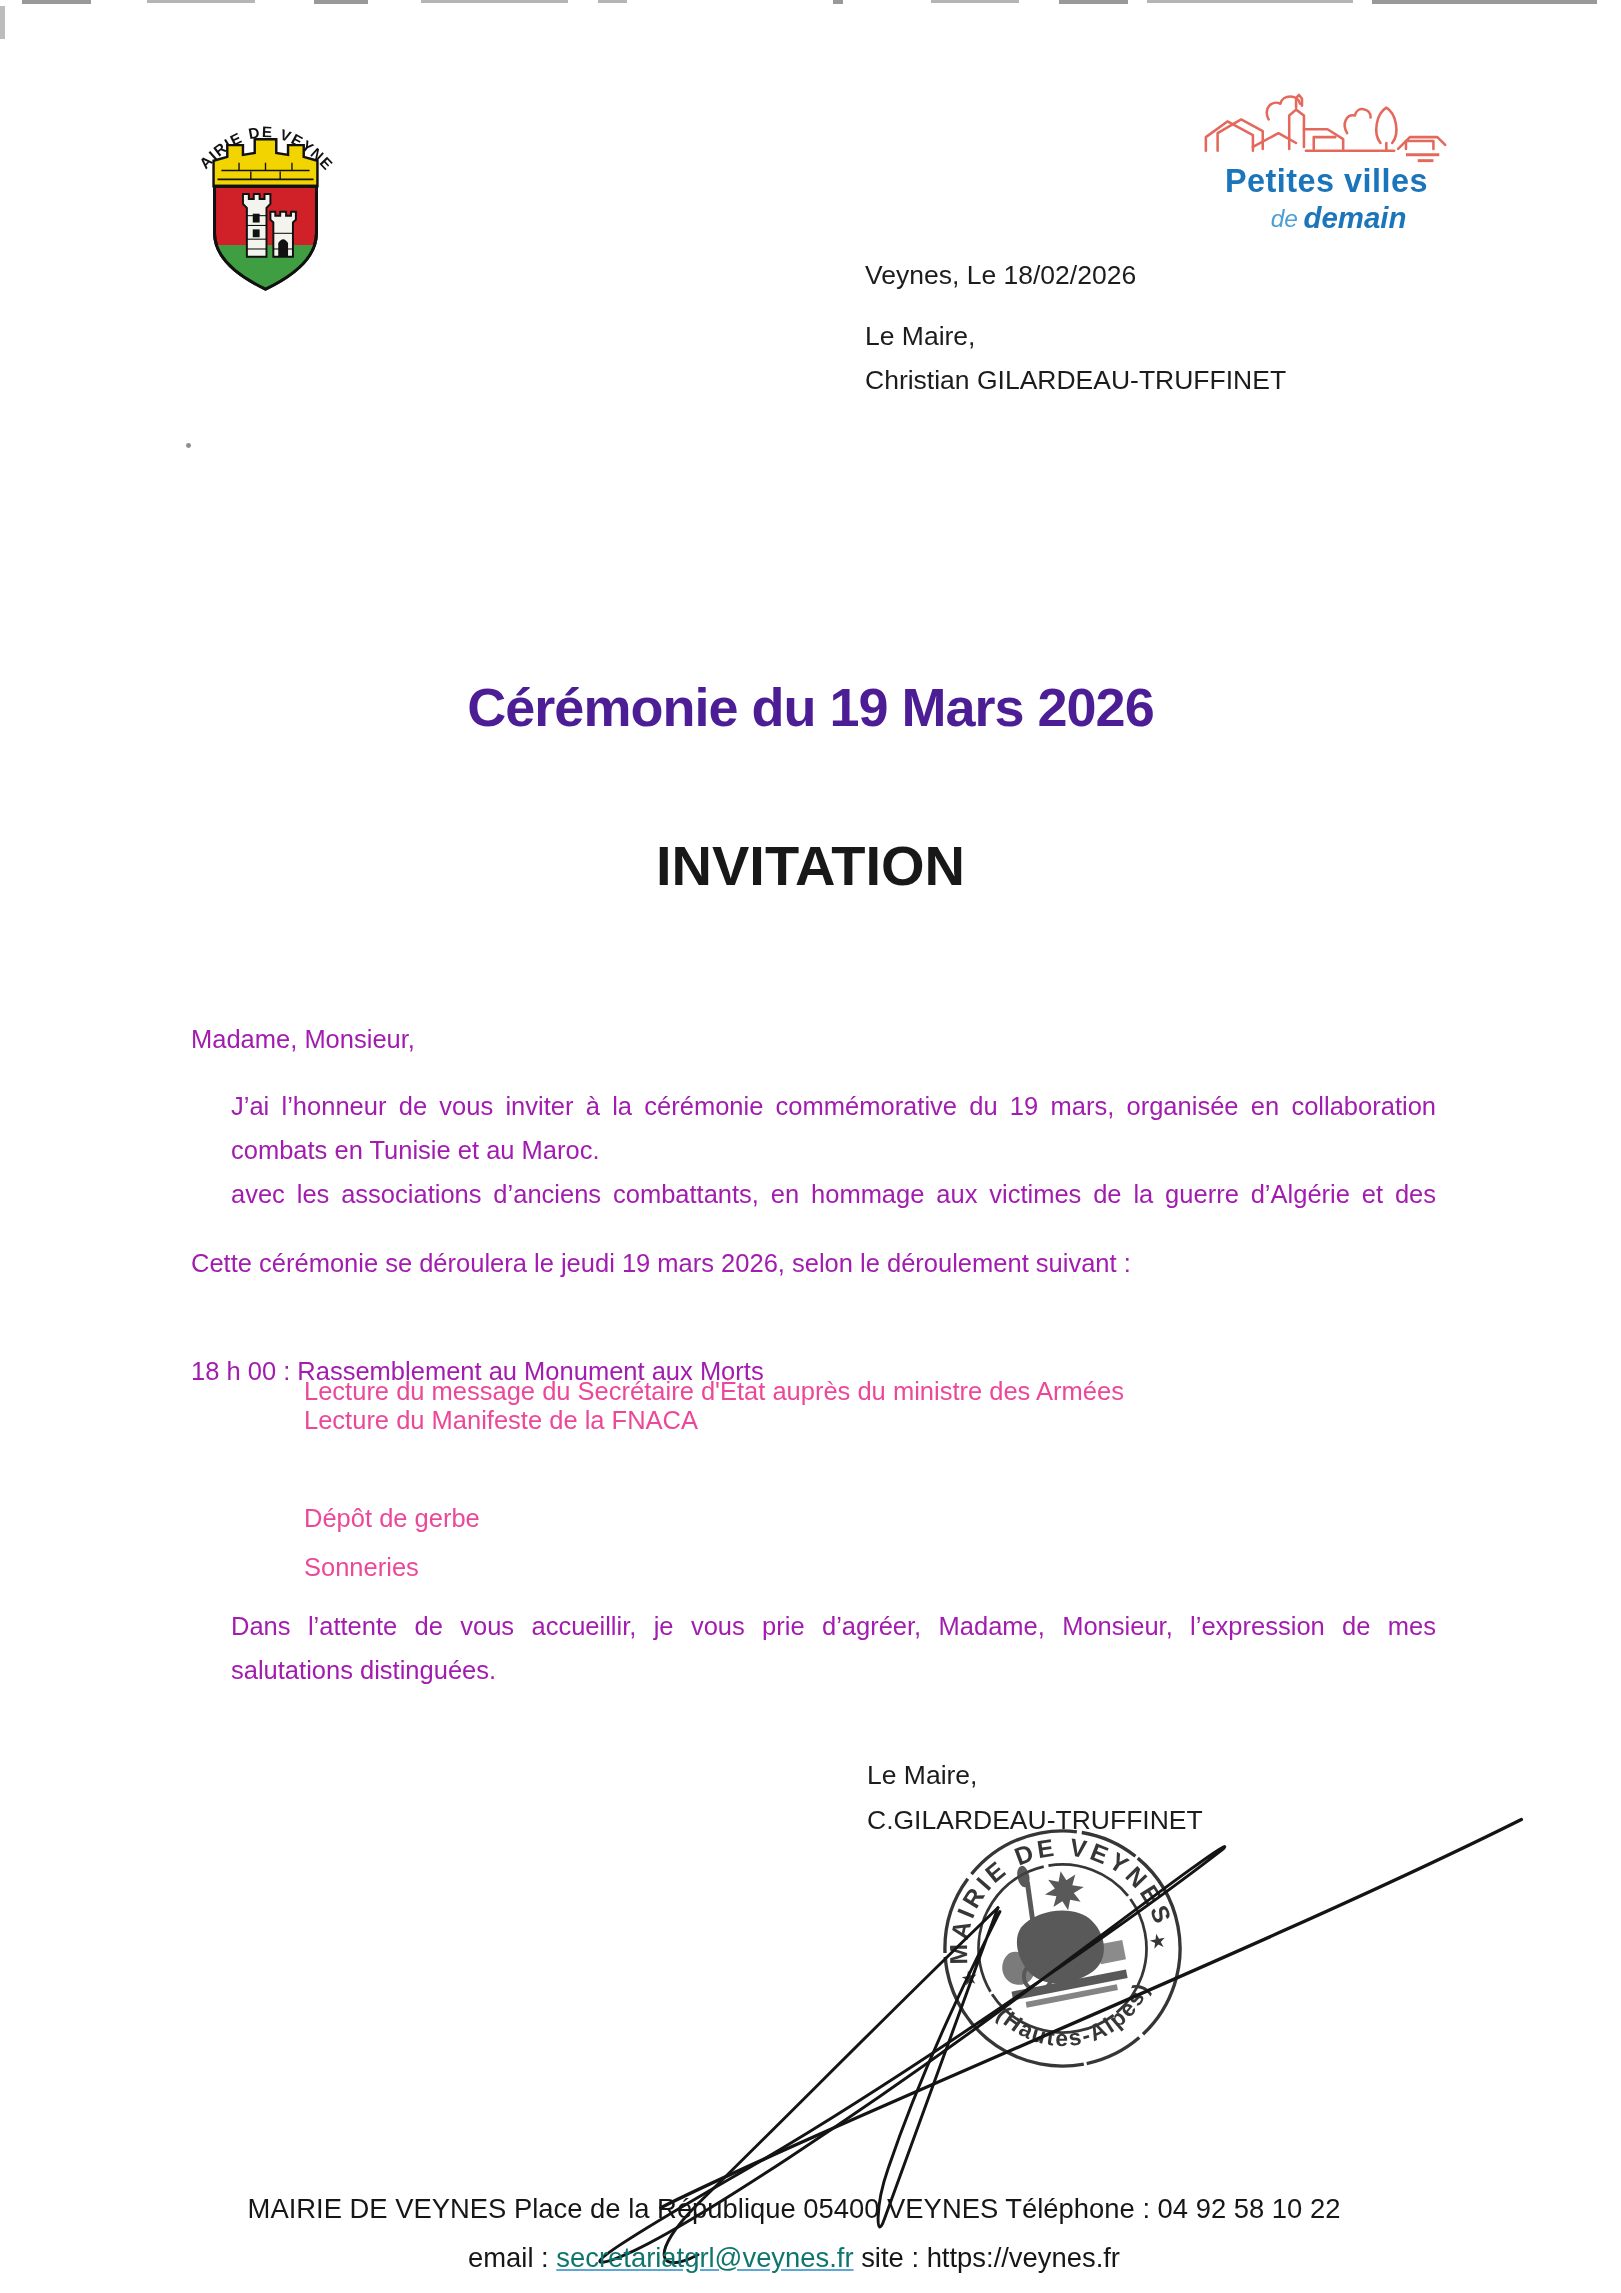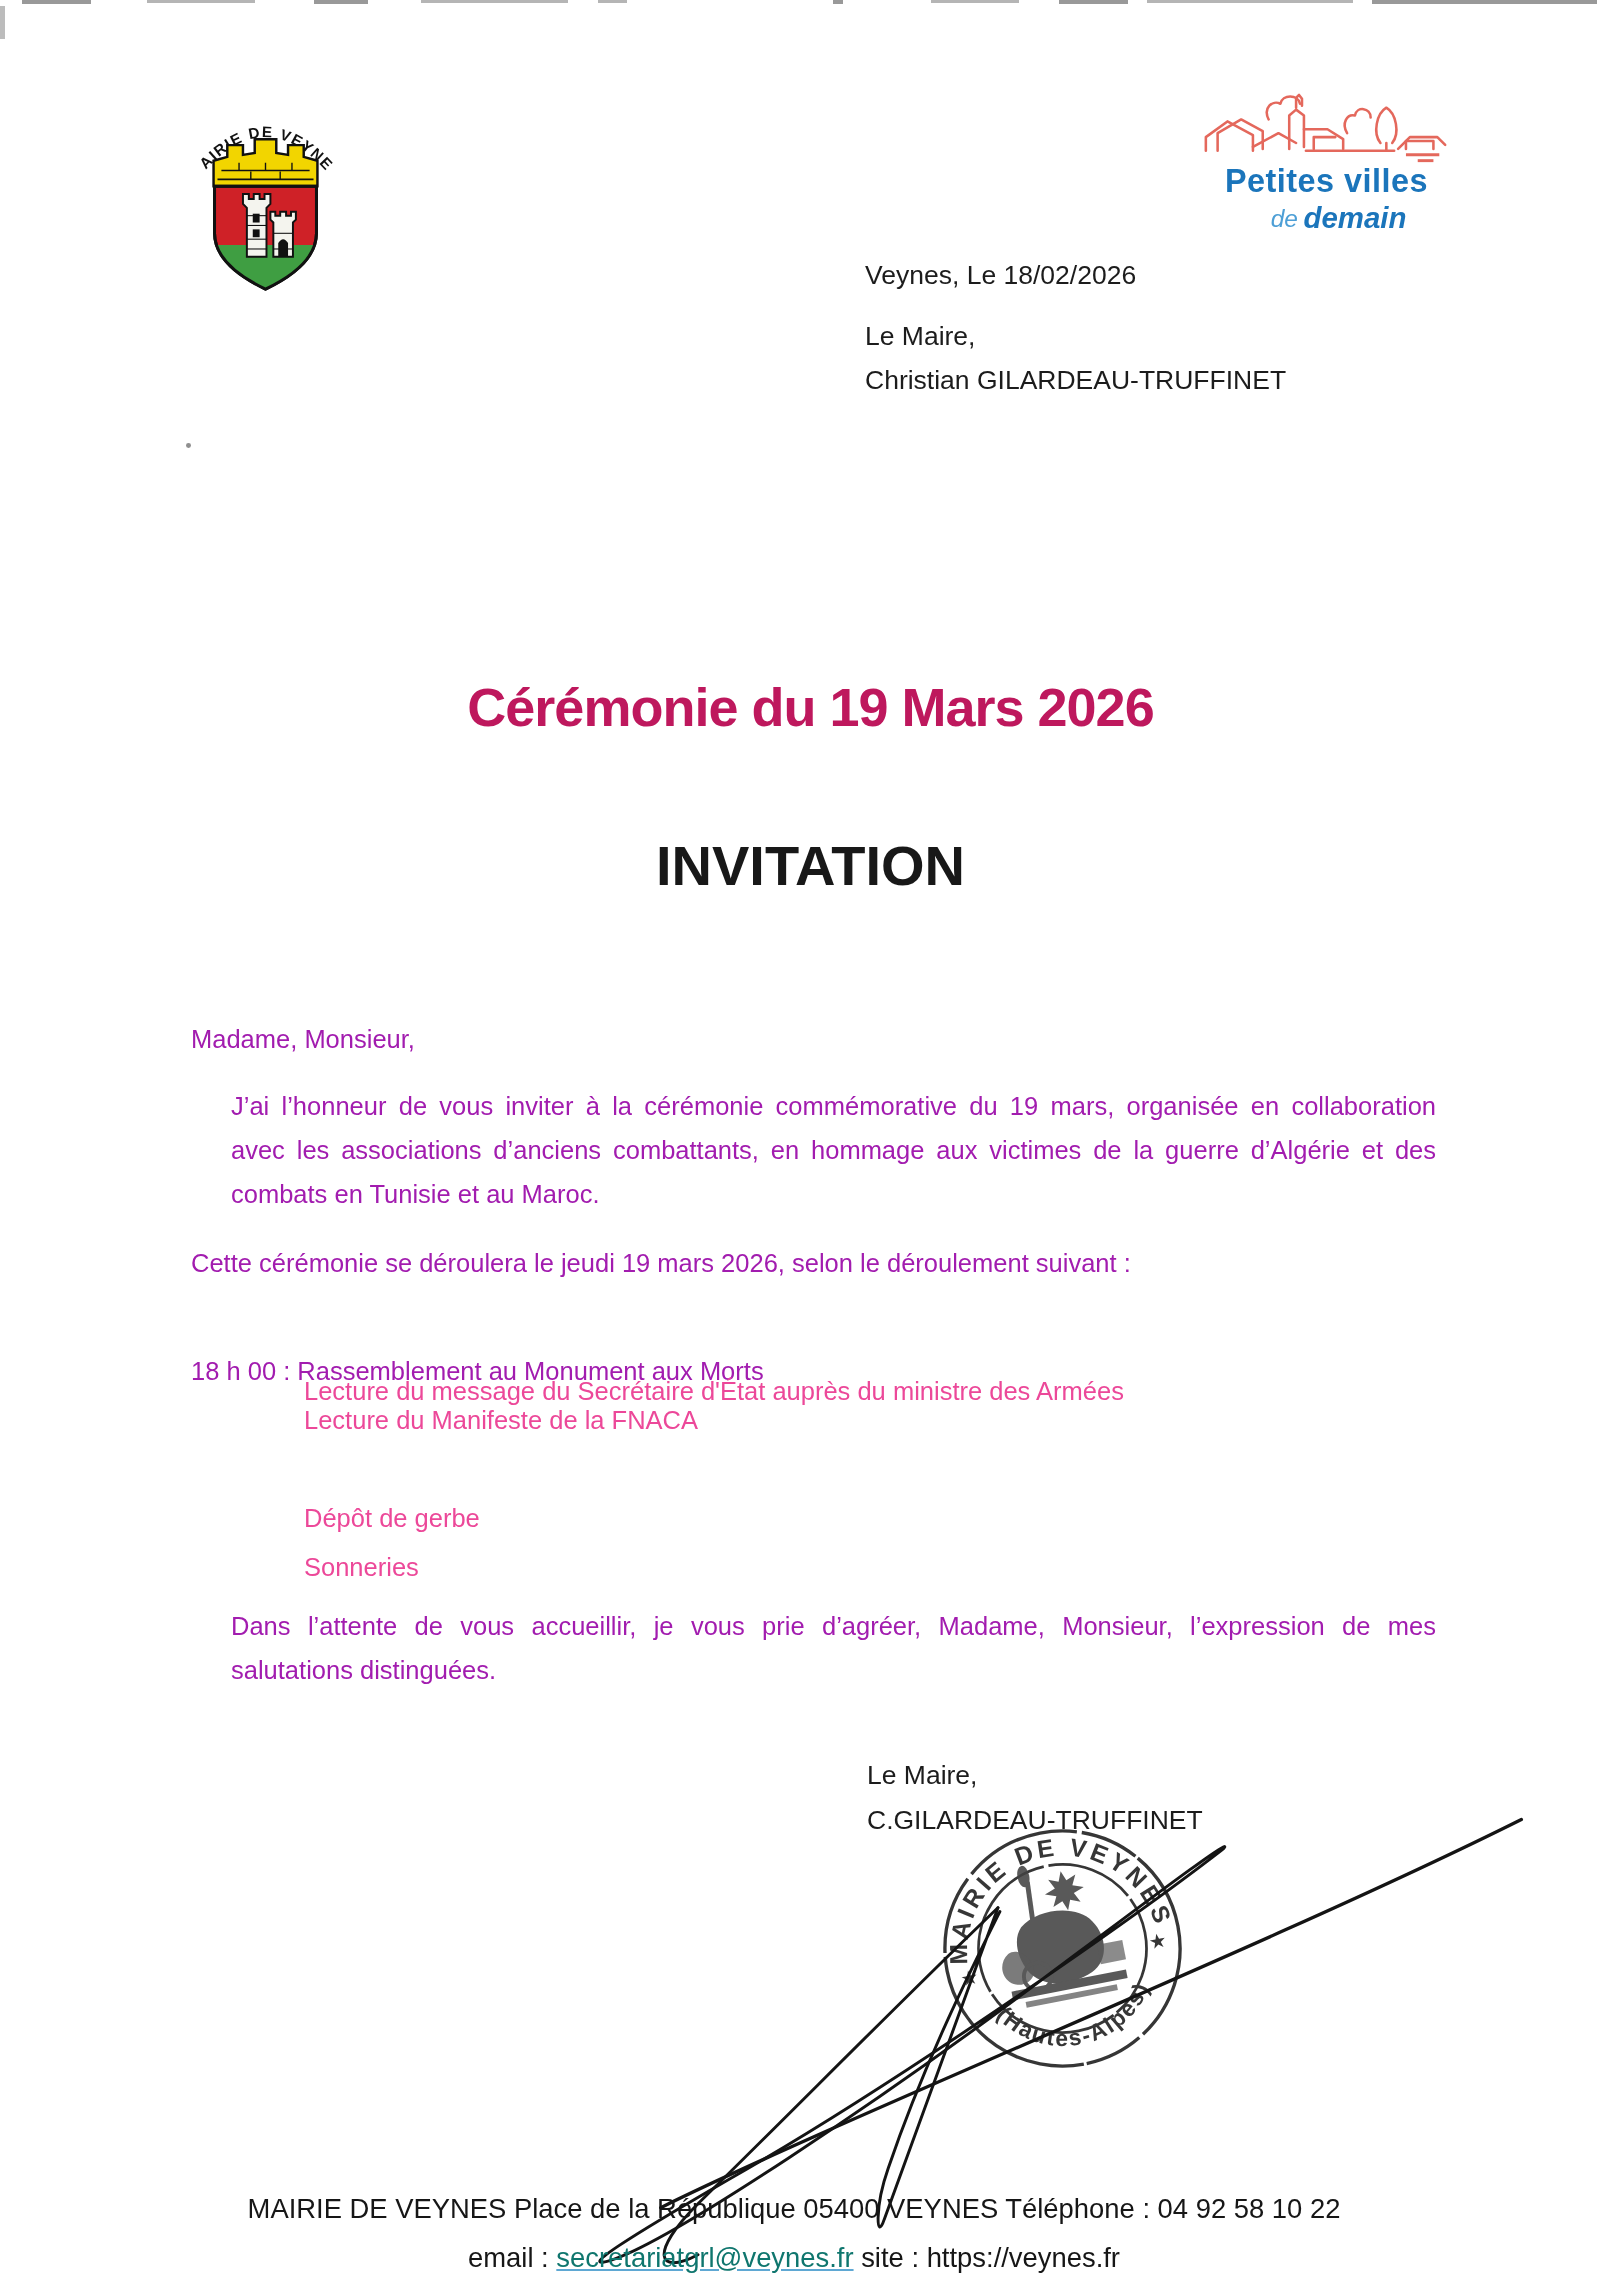--- a/index.html
+++ b/index.html
@@ -19,21 +19,21 @@
   
   .crest{position:absolute;left:192px;top:96px;width:147px;height:206px;}
   .pvd-logo{position:absolute;left:1198px;top:90px;width:257px;height:157px;}
   .header-block{position:absolute;left:865px;top:253px;font-size:26.5px;line-height:44px;}
   .date-line{position:absolute;left:0;top:0;white-space:nowrap;}
   .sender-title{position:absolute;left:0;top:61px;white-space:nowrap;}
   .sender-name{position:absolute;left:0;top:105px;white-space:nowrap;}
   
   .doc-title{
     position:absolute;left:0;top:676px;width:1621px;
-    text-align:center;font-size:54px;font-weight:bold;letter-spacing:-1px;color:#be185d;
+    text-align:center;font-size:54px;font-weight:bold;letter-spacing:-1px;color:#4c1d95;
   }
   .doc-subtitle{
     position:absolute;left:0;top:833px;width:1621px;
     text-align:center;font-size:56px;font-weight:bold;letter-spacing:0px;color:#181818;
   }
   
   .body-text{position:absolute;left:191px;width:1245px;font-size:25.5px;line-height:44px;color:#a21caf;}
   .jline{text-align:justify;text-align-last:justify;height:44px;overflow:hidden;white-space:nowrap;margin-left:40px;}
   .jline.last{text-align-last:left;white-space:normal;}
   .salutation{top:1017px;}
@@ -146,22 +146,22 @@
     <div class="sender-name">Christian GILARDEAU-TRUFFINET</div>
   </div>
 
   <div class="doc-title">Cérémonie du 19 Mars 2026</div>
   <div class="doc-subtitle">INVITATION</div>
 
   <div class="body-text salutation">Madame, Monsieur,</div>
 
   <div class="body-text para1">
     <div class="jline">J’ai l’honneur de vous inviter à la cérémonie commémorative du 19 mars, organisée en collaboration</div>
+    <div class="jline last">combats en Tunisie et au Maroc.</div>
     <div class="jline">avec les associations d’anciens combattants, en hommage aux victimes de la guerre d’Algérie et des</div>
-    <div class="jline last">combats en Tunisie et au Maroc.</div>
   </div>
 
   <div class="body-text para2">Cette cérémonie se déroulera le jeudi 19 mars 2026, selon le déroulement suivant :</div>
 
   <div class="body-text sched-line1"><span>18 h 00 :</span> <span>Rassemblement au Monument aux Morts</span></div>
   <div class="sched-item" style="top:1398px;">Lecture du Manifeste de la FNACA</div>
   <div class="sched-item" style="top:1369px;">Lecture du message du Secrétaire d'État auprès du ministre des Armées</div>
   <div class="sched-item" style="top:1496px;">Dépôt de gerbe</div>
   <div class="sched-item" style="top:1545px;">Sonneries</div>
 

